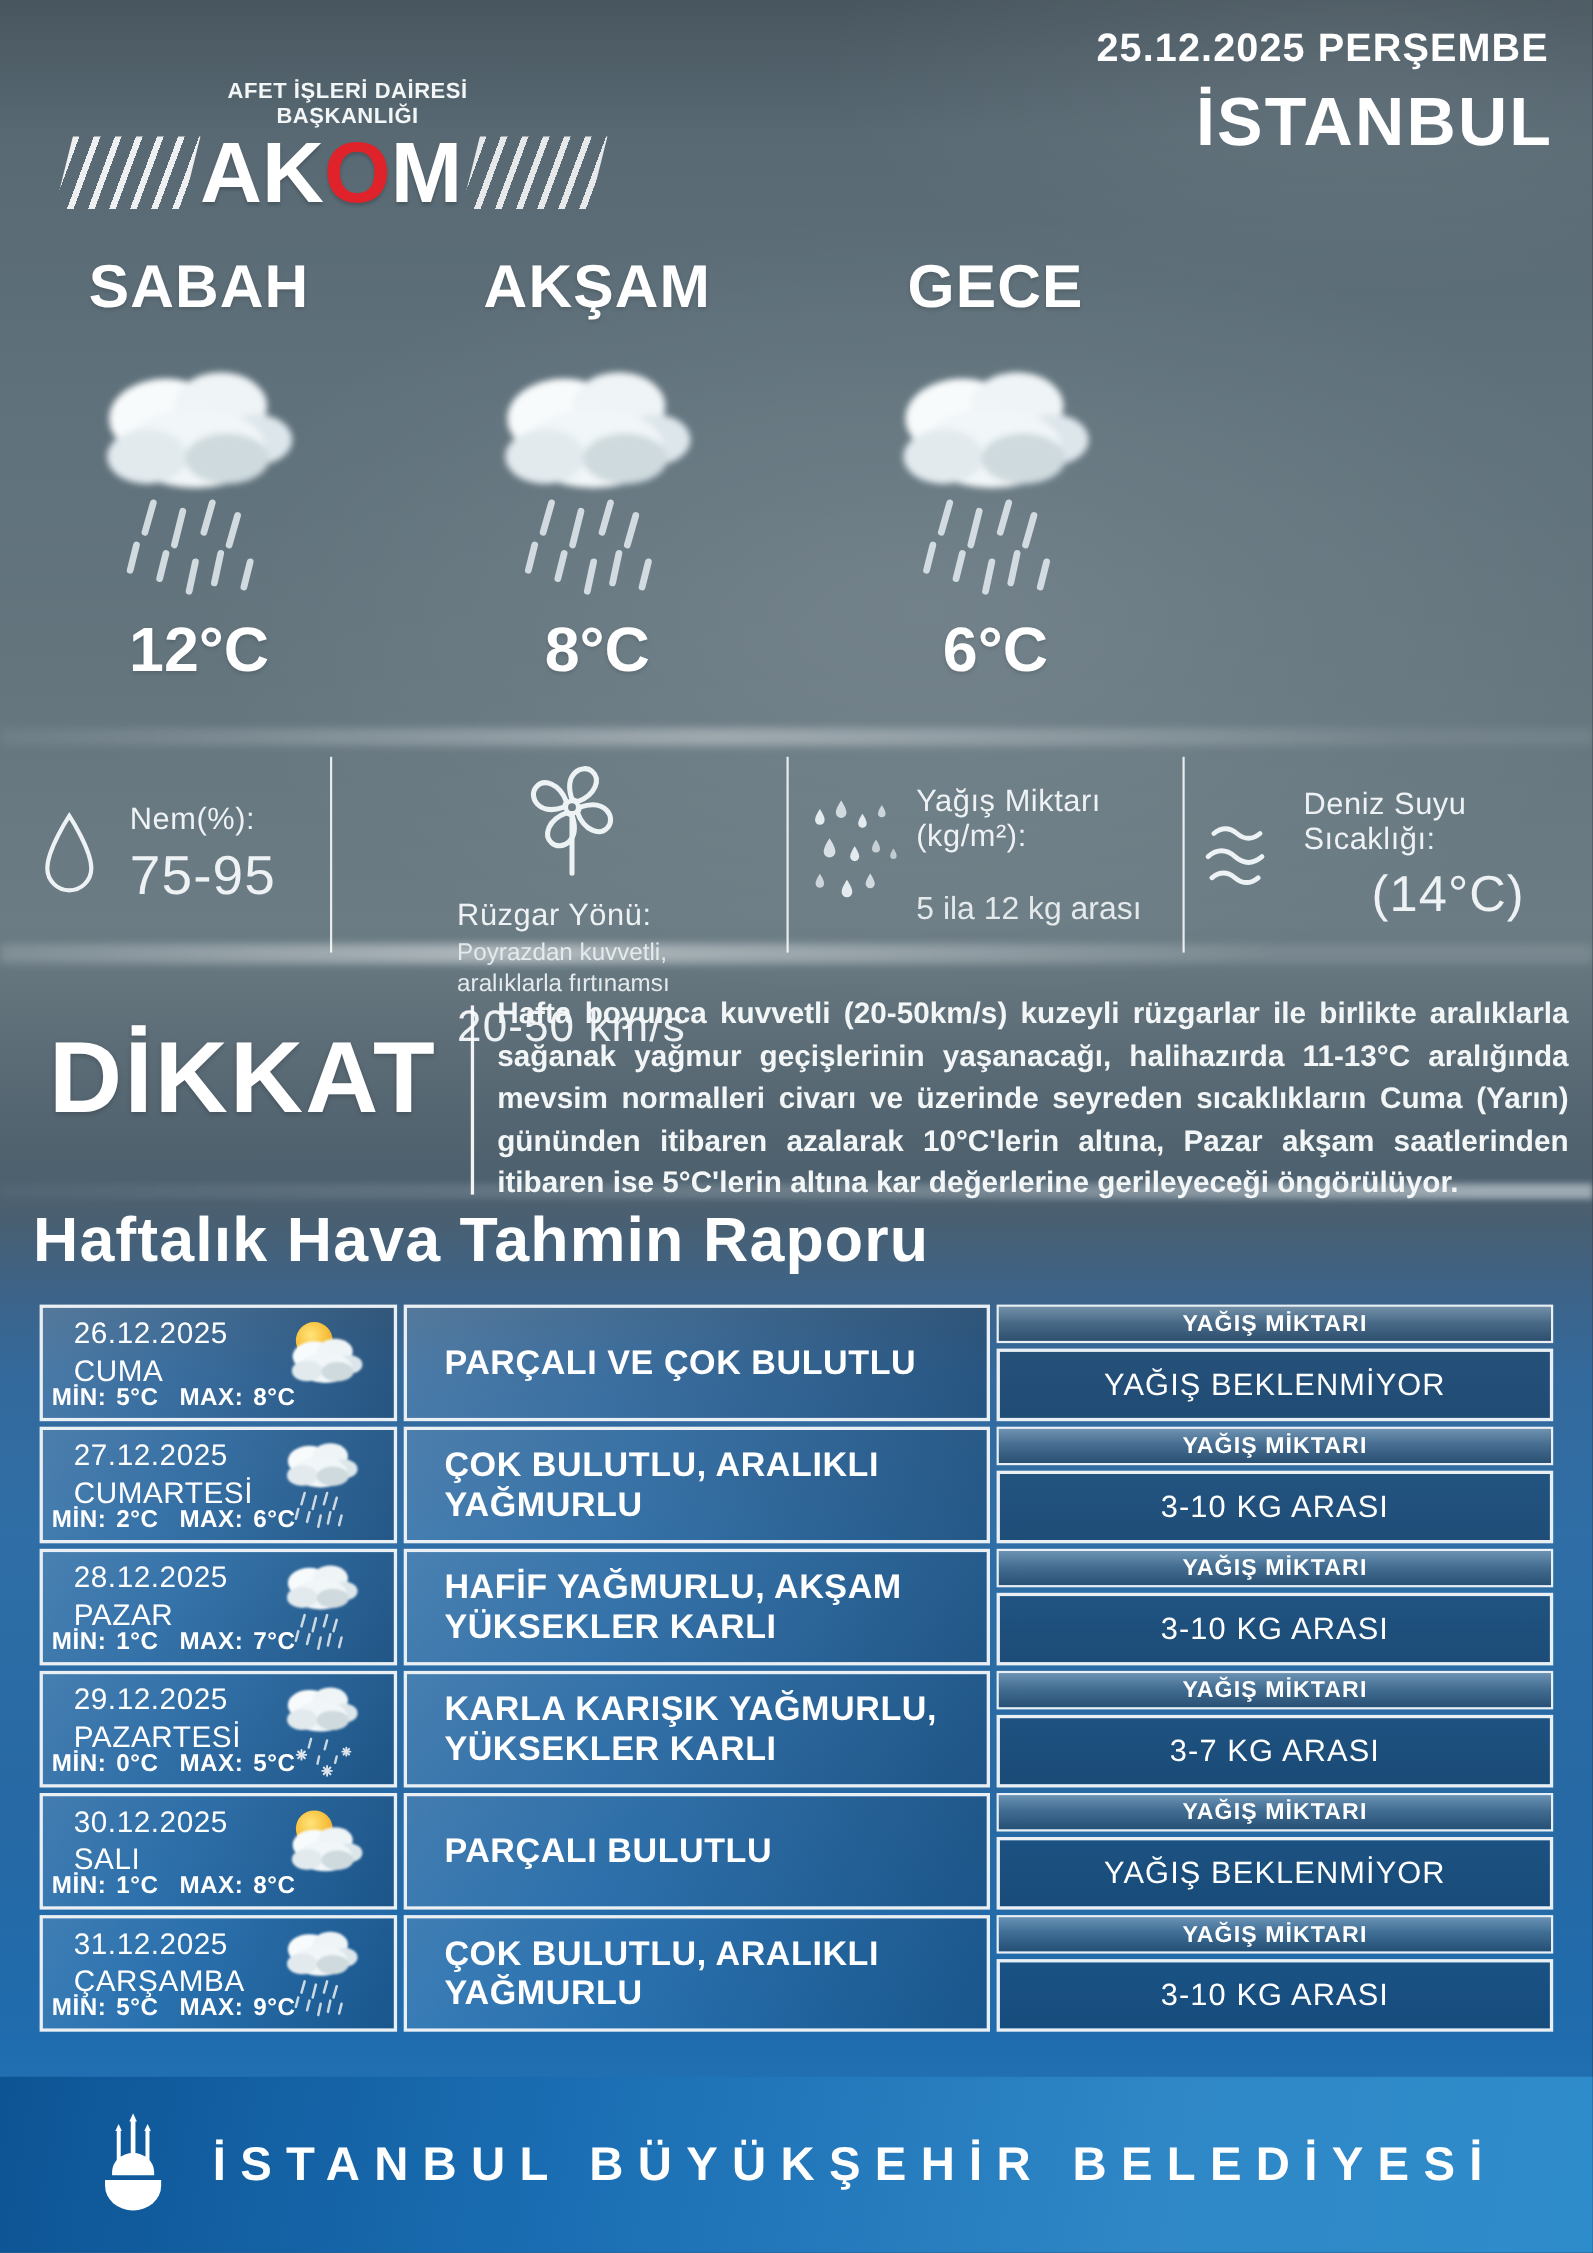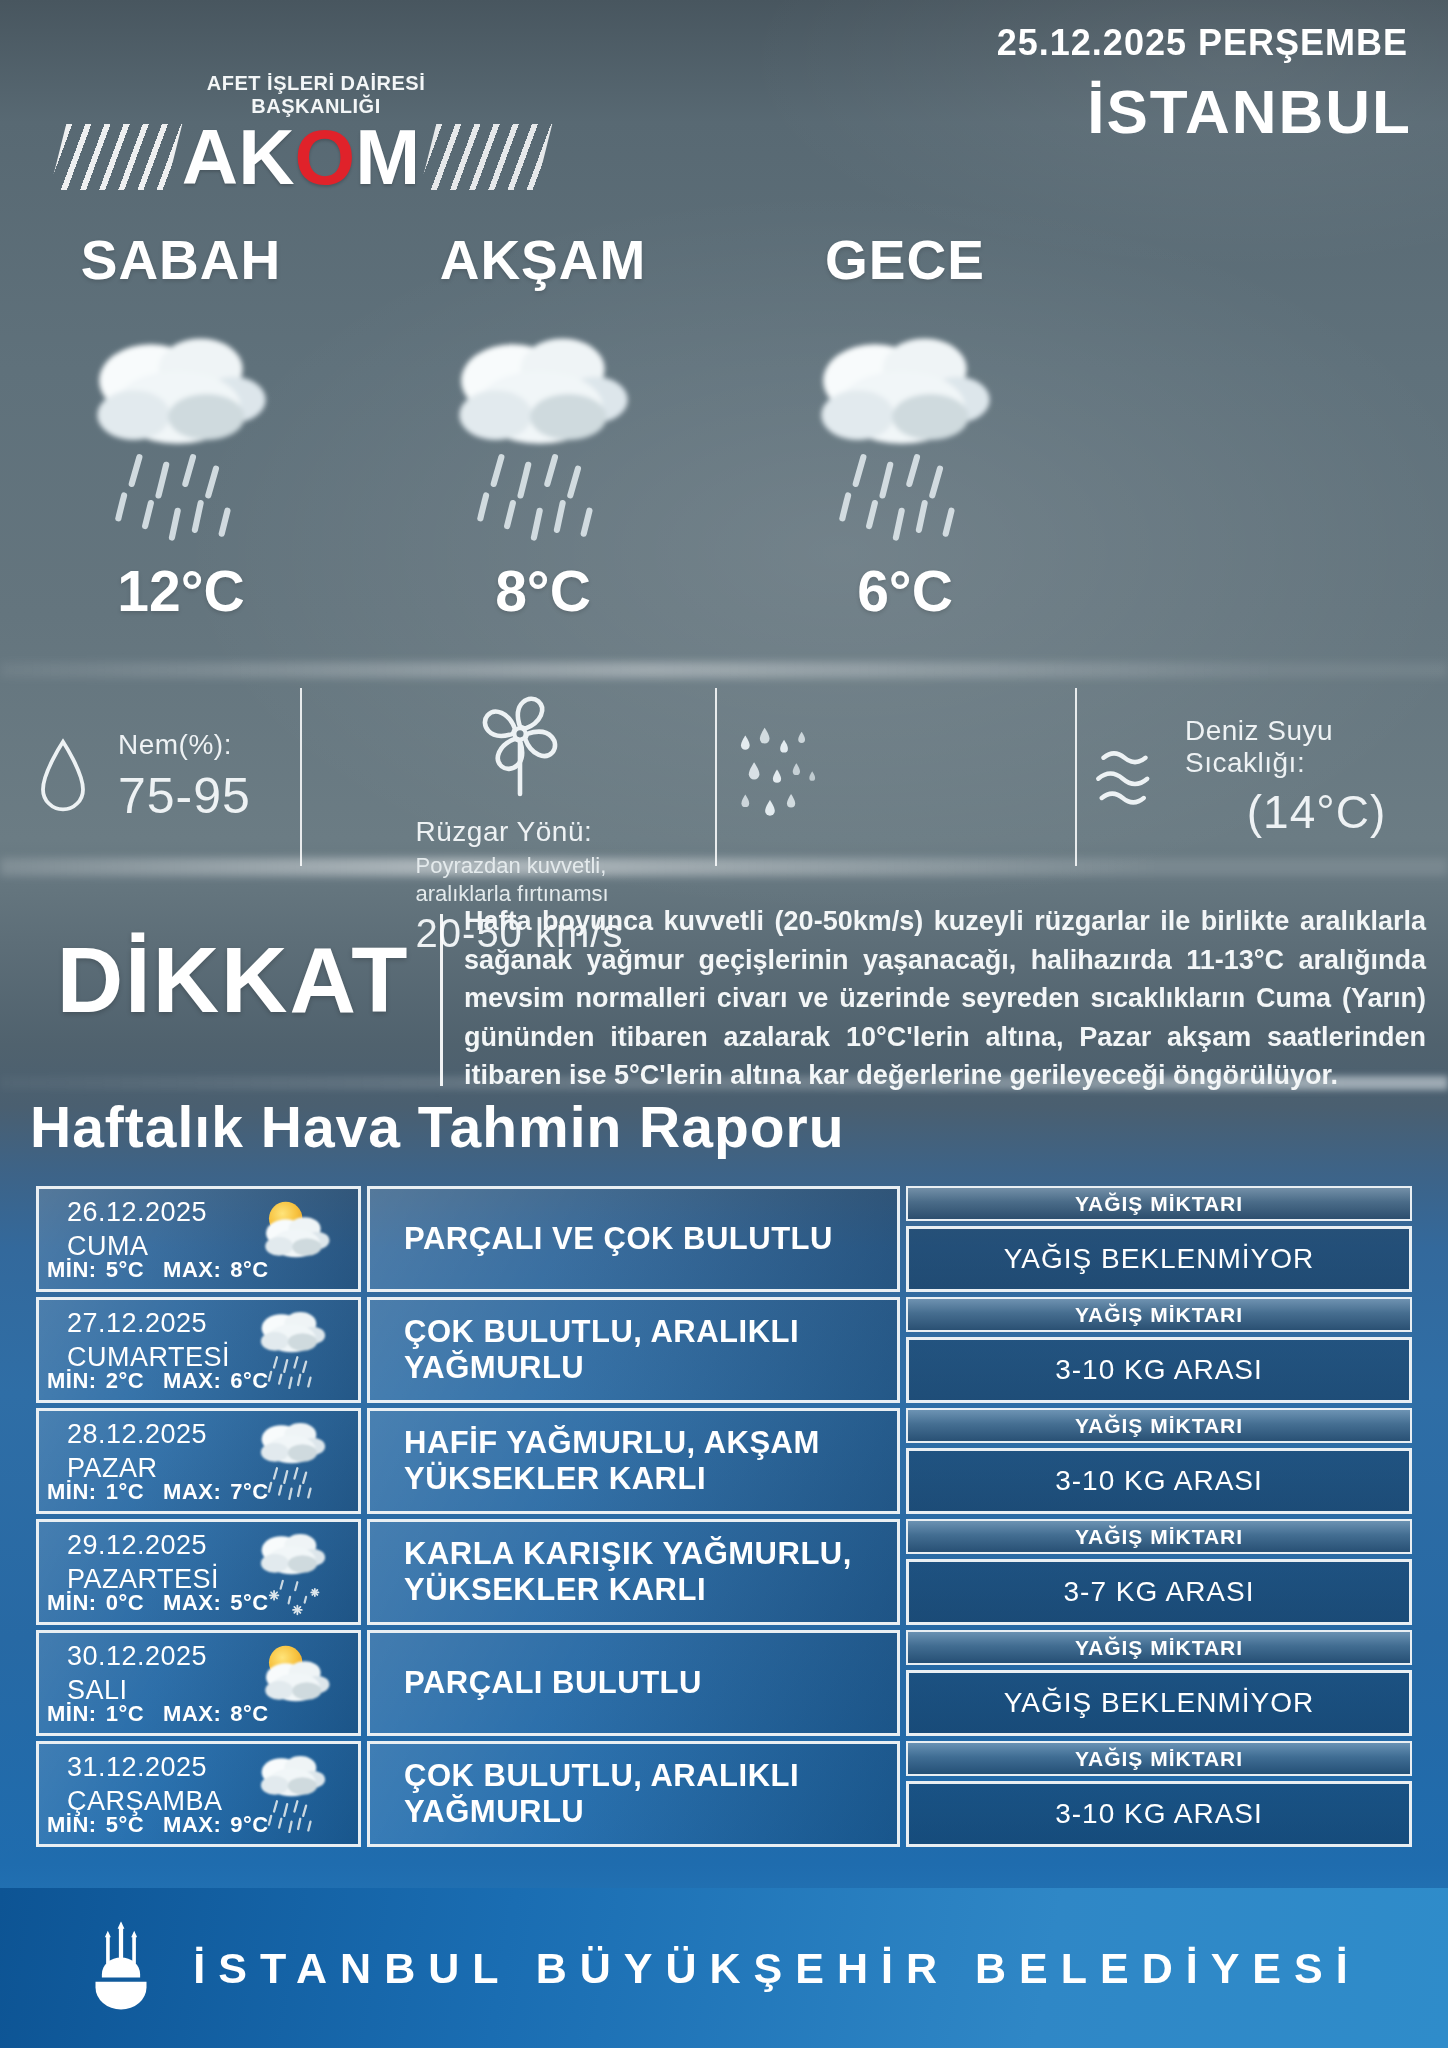--- a/index.html
+++ b/index.html
@@ -60,21 +60,21 @@
   .m-icon.raindrops { width:88px; height:124px; }
   .m-icon.waves { width:84px; height:64px; }
   .m-label { font-size:28px; letter-spacing:.5px; }
   .m-value-lg { font-size:50px; margin-top:6px; letter-spacing:1px; }
   .m2 .m-value-lg { font-size:40px; margin-top:4px; }
   .m-sub { font-size:22px; margin-top:4px; line-height:1.25; color:#e4eaec; }
   .m3 .m-value { font-size:29px; margin-top:34px; color:#e4eaec; }
   .m4 .m-value-lg { text-align:center; font-size:46px; }
 
   
-  .warning { position:absolute; top:900px; left:12px; right:0; height:190px; }
+  .warning { position:absolute; top:900px; left:0; right:0; height:190px; }
   .dikkat { position:absolute; left:32px; top:28px; width:378px; text-align:center;
     font-size:92px; font-weight:900; letter-spacing:2px; text-shadow:0 2px 5px rgba(0,0,0,.2); }
   .warn-line { position:absolute; left:428px; top:14px; bottom:4px; width:3px; background:rgba(255,255,255,.92); }
   .warn-text { position:absolute; left:452px; right:22px; top:2px;
     font-size:27px; font-weight:bold; line-height:1.43; text-align:justify; color:#f3f6f7; }
 
   
   .weekly-title { position:absolute; top:1094px; left:30px; font-size:57px; font-weight:bold; letter-spacing:1px; }
   .wtable { position:absolute; top:1186px; left:36px; width:1376px; display:flex; flex-direction:column; gap:5px; }
   .trow { display:flex; gap:6px; height:106px; }
@@ -305,20 +305,24 @@
         <div class="m-sub"><span>Poyrazdan kuvvetli,</span><br><span>aralıklarla fırtınamsı</span></div>
         <div class="m-value-lg">20-50 km/s</div>
       </div>
     </div>
     <div class="metric m3">
       <div class="m-icon raindrops" data-icon="metrics.2.icon">
           <svg>
             <use href="#sym-raindrops"></use>
           </svg>
         </div>
+      <div class="m-text">
+        <div class="m-label">Yağış Miktarı (kg/m²):</div>
+        <div class="m-value">5 ila 12 kg arası</div>
+      </div>
     </div>
     <div class="metric m4">
       <div class="m-icon waves" data-icon="metrics.3.icon">
           <svg>
             <use href="#sym-waves"></use>
           </svg>
         </div>
       <div class="m-text">
         <div class="m-label">Deniz Suyu Sıcaklığı:</div>
         <div class="m-value-lg">(14°C)</div>

